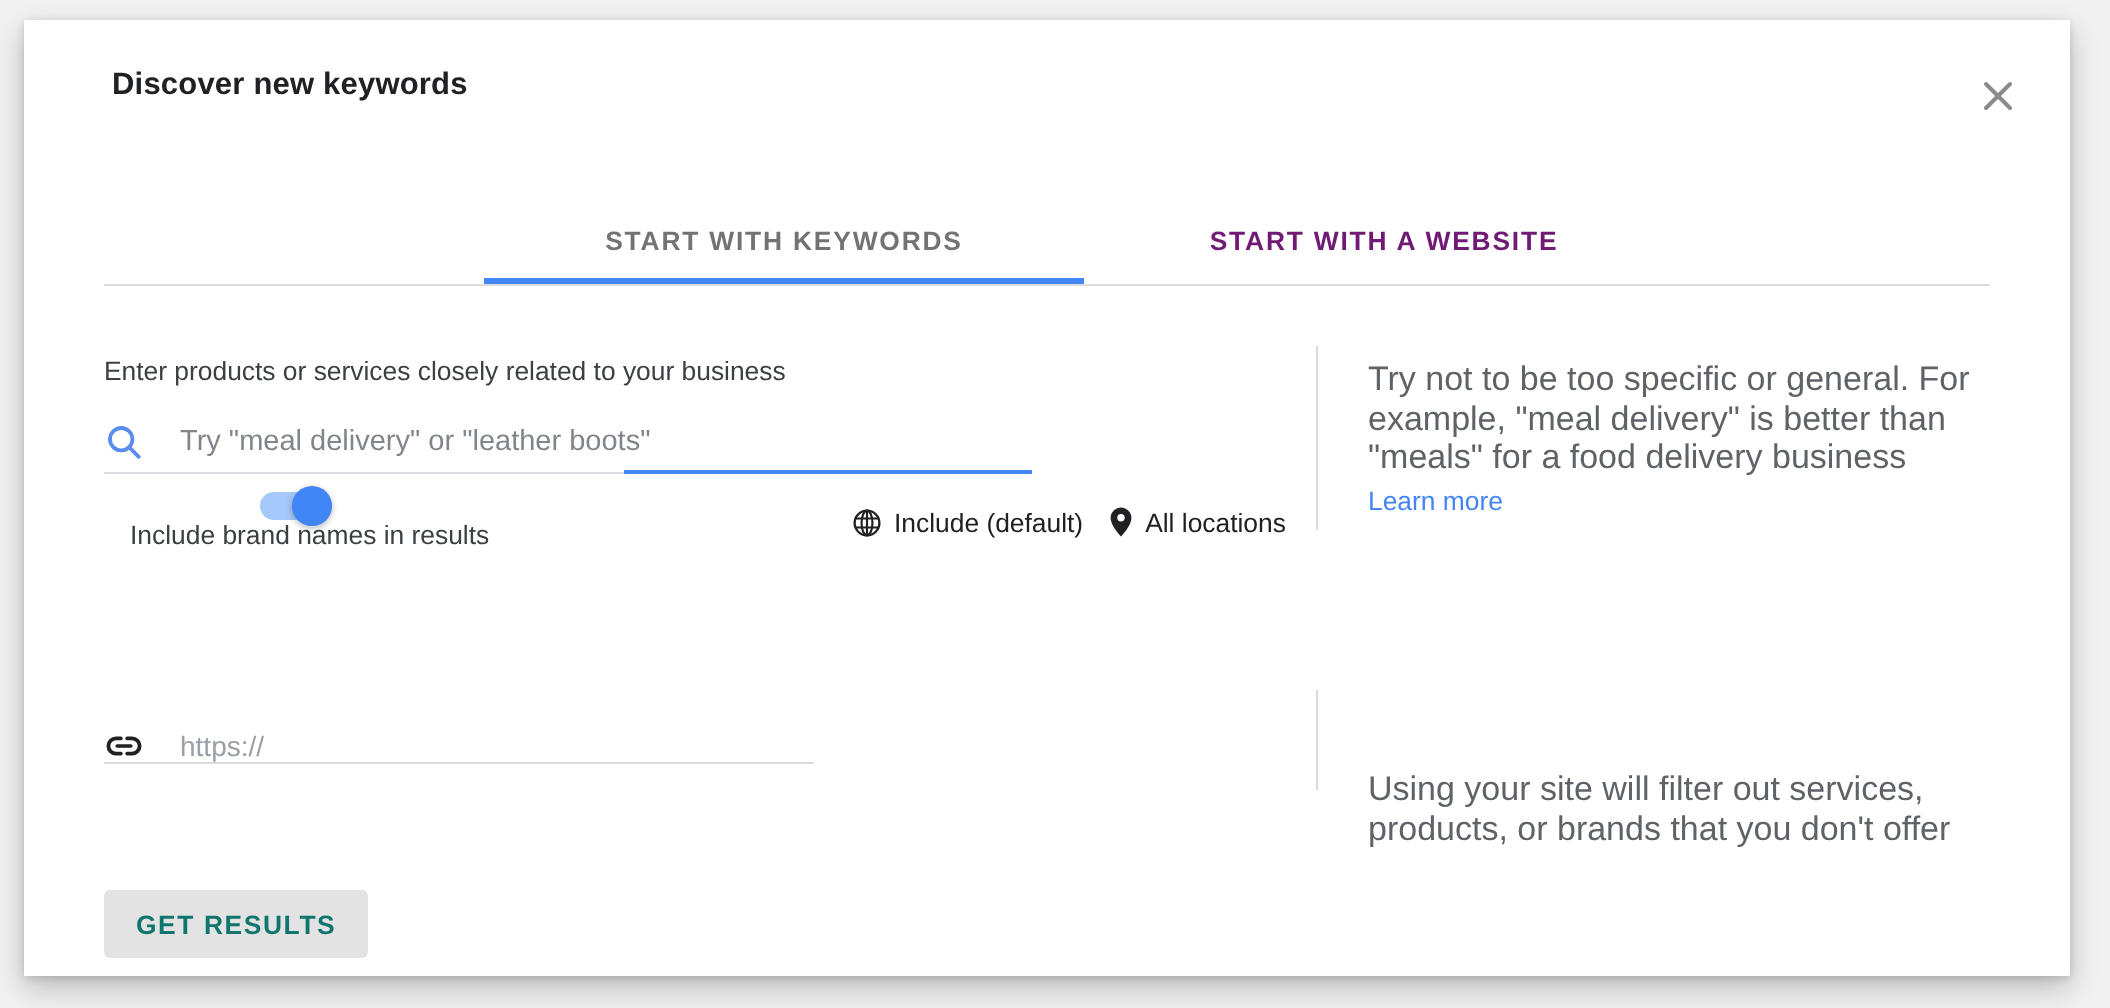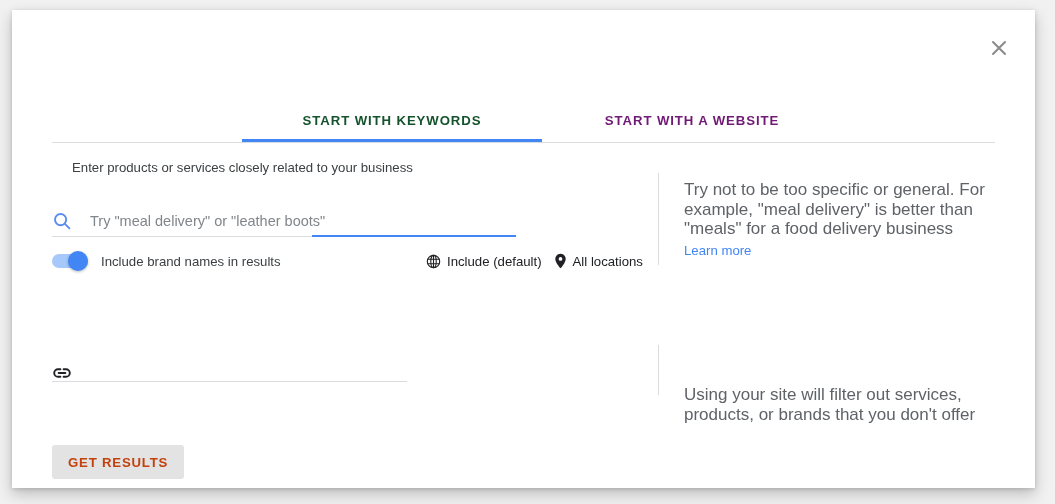--- a/index.html
+++ b/index.html
@@ -83,21 +83,21 @@
     align-items: center;
     justify-content: center;
     font-size: 13.2px;
     font-weight: bold;
     letter-spacing: 0.9px;
     color: #701a75;
     cursor: pointer;
     position: relative;
     user-select: none;
   }
-  .tab.tab-a { width: 300px; margin-left: 190px; color: #14532d; }
+  .tab.tab-a { width: 300px; margin-left: 190px; color: #737373; }
   .tab.tab-b { width: 300px; margin-left: 0px; }
   .tab-indicator {
     position: absolute;
     left: 190px;
     bottom: 0;
     width: 300px;
     height: 3px;
     background: #4285f4;
   }
 
@@ -117,21 +117,21 @@
   }
   .divider-1 { left: 646px; top: 23px; height: 92px; }
   .divider-2 { left: 646px; top: 195px; height: 50px; }
 
   
   .field-label {
     position: absolute;
     font-size: 13.2px;
     color: #3c4043;
   }
-  .kw-label { left: 40px; top: 10px; margin-left: 20px; }
+  .kw-label { left: 40px; top: 28px; }
   .dom-label { left: 40px; top: 180px; }
 
   .input-row {
     position: absolute;
     display: flex;
     align-items: center;
   }
   .kw-input-row { left: 40px; top: 56px; width: 464px; height: 30px; }
   .dom-input-row { left: 40px; top: 208px; width: 355px; height: 30px; }
 
@@ -177,20 +177,21 @@
   .dom-underline { left: 40px; top: 231px; width: 355px; }
 
   
   .toggle-row {
     position: absolute;
     left: 40px;
     top: 96px;
     height: 30px;
     display: flex;
     align-items: center;
+    flex-direction: column;
   }
   .switch {
     position: relative;
     width: 36px;
     height: 14px;
     border-radius: 7px;
     background: #a6c8fa;
     cursor: pointer;
     flex: 0 0 auto;
   }
@@ -257,37 +258,38 @@
 
   
   .get-results {
     position: absolute;
     left: 40px;
     top: 295px;
     min-width: 104px;
     height: 34px;
     padding: 0 16px;
     background: #e3e3e3;
-    color: #c2410c;
+    color: #0f766e;
     border: none;
     border-radius: 3px;
     font-family: "Liberation Sans", sans-serif;
     font-size: 13.2px;
     font-weight: bold;
     letter-spacing: 0.8px;
     cursor: default;
   }
 </style>
 </head>
 <body>
 
 <div class="screen">
   <div class="dialog">
 
     <div class="dialog-header">
+      <div class="dialog-title">Discover new keywords</div>
       <div class="close-button">
         <span>
           <svg width="20" height="20" viewBox="0 0 20 20" aria-hidden="true">
             <path d="M4 4 L16 16 M16 4 L4 16" stroke="#8a8a8a" stroke-width="2" stroke-linecap="round"></path>
           </svg>
         </span>
       </div>
     </div>
 
     <div class="tabs-wrap">
@@ -351,20 +353,21 @@
 
 
       <div class="input-row dom-input-row">
         <span class="leading-icon">
           <svg width="20" height="20" viewBox="0 0 20 20" aria-hidden="true">
             <path d="M8.4 6.2 H6.0 A3.8 3.8 0 0 0 6.0 13.8 H8.4" fill="none" stroke="#202124" stroke-width="1.9" stroke-linecap="round"></path>
             <path d="M11.6 6.2 H14.0 A3.8 3.8 0 0 1 14.0 13.8 H11.6" fill="none" stroke="#202124" stroke-width="1.9" stroke-linecap="round"></path>
             <path d="M6.6 10 H13.4" stroke="#202124" stroke-width="1.8" stroke-linecap="round"></path>
           </svg>
         </span>
+        <input class="text-input dom-input" type="text" placeholder="https://" style="">
       </div>
       <div class="underline dom-underline"></div>
 
       <div class="hint hint-2">Using your site will filter out services, products, or brands that you don't offer</div>
 
       <button class="get-results">GET RESULTS</button>
     </div>
   </div>
 </div>
 

